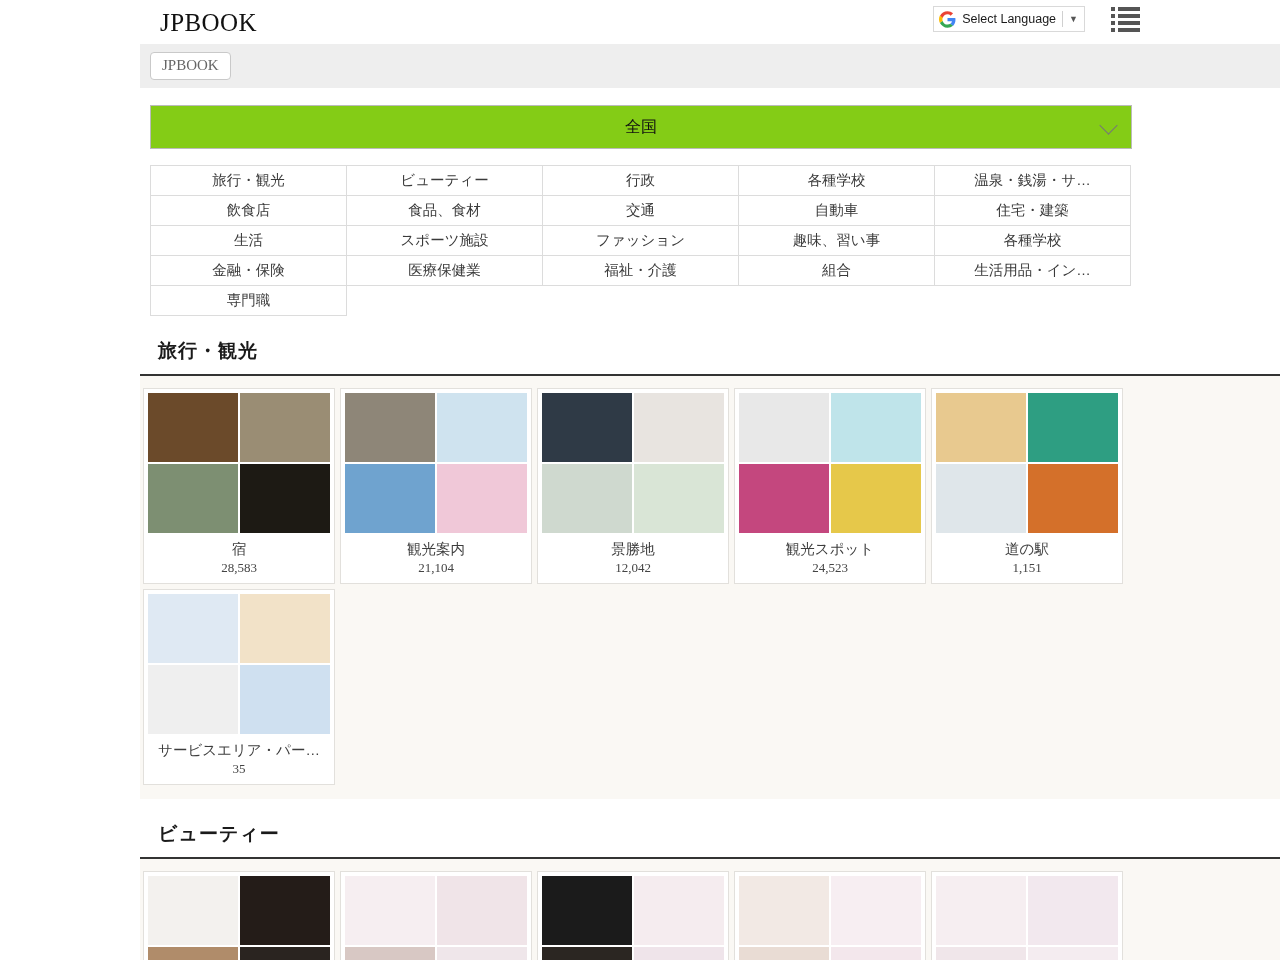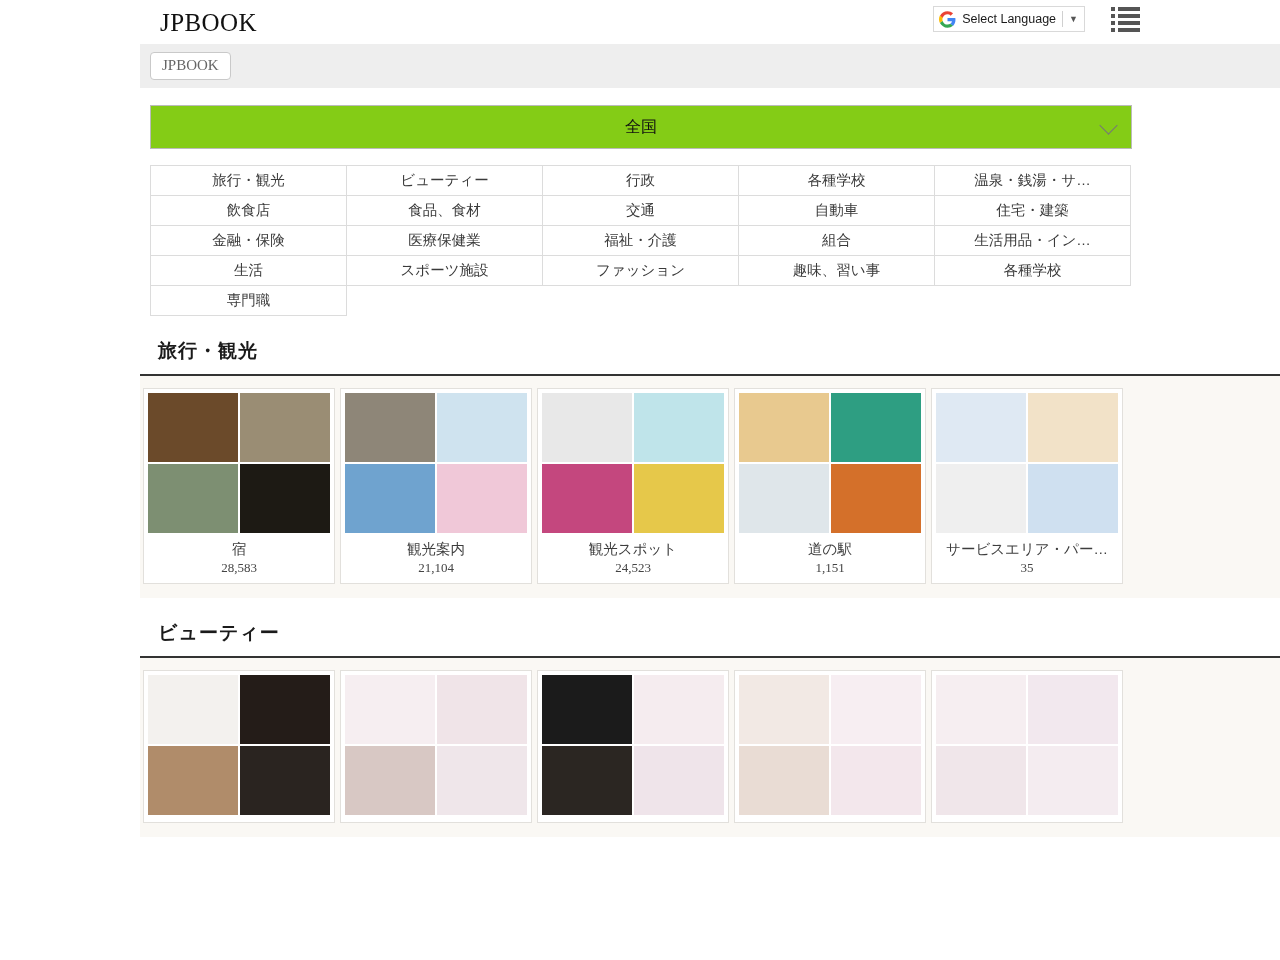--- a/index.html
+++ b/index.html
@@ -205,34 +205,34 @@
             <td>温泉・銭湯・サ…</td>
           </tr>
           <tr>
             <td>飲食店</td>
             <td>食品、食材</td>
             <td>交通</td>
             <td>自動車</td>
             <td>住宅・建築</td>
           </tr>
           <tr>
+            <td>生活</td>
+            <td>スポーツ施設</td>
+            <td>ファッション</td>
+            <td>趣味、習い事</td>
+            <td>各種学校</td>
+          </tr>
+          <tr>
             <td>金融・保険</td>
             <td>医療保健業</td>
             <td>福祉・介護</td>
             <td>組合</td>
             <td>生活用品・イン…</td>
           </tr>
           <tr>
-            <td>生活</td>
-            <td>スポーツ施設</td>
-            <td>ファッション</td>
-            <td>趣味、習い事</td>
-            <td>各種学校</td>
-          </tr>
-          <tr>
             <td>専門職</td>
             <td class="empty"></td>
             <td class="empty"></td>
             <td class="empty"></td>
             <td class="empty"></td>
           </tr>
         </tbody>
     </table>
   </div>
 
@@ -253,20 +253,30 @@
             </div>
             <div class="card">
               <div class="thumbs">
                 <div class="thumb" style="background: rgb(142, 134, 120);"></div>
                 <div class="thumb" style="background: rgb(207, 227, 239);"></div>
                 <div class="thumb" style="background: rgb(111, 163, 207);"></div>
                 <div class="thumb" style="background: rgb(240, 200, 216);"></div>
               </div>
               <div class="card-title">観光案内</div>
               <div class="card-count">21,104</div>
+            </div>
+            <div class="card">
+              <div class="thumbs">
+                <div class="thumb" style="background: rgb(47, 58, 70);"></div>
+                <div class="thumb" style="background: rgb(232, 228, 224);"></div>
+                <div class="thumb" style="background: rgb(207, 217, 207);"></div>
+                <div class="thumb" style="background: rgb(217, 229, 214);"></div>
+              </div>
+              <div class="card-title">景勝地</div>
+              <div class="card-count">12,042</div>
             </div>
             <div class="card">
               <div class="thumbs">
                 <div class="thumb" style="background: rgb(232, 232, 232);"></div>
                 <div class="thumb" style="background: rgb(191, 228, 234);"></div>
                 <div class="thumb" style="background: rgb(196, 71, 126);"></div>
                 <div class="thumb" style="background: rgb(230, 200, 74);"></div>
               </div>
               <div class="card-title">観光スポット</div>
               <div class="card-count">24,523</div>

